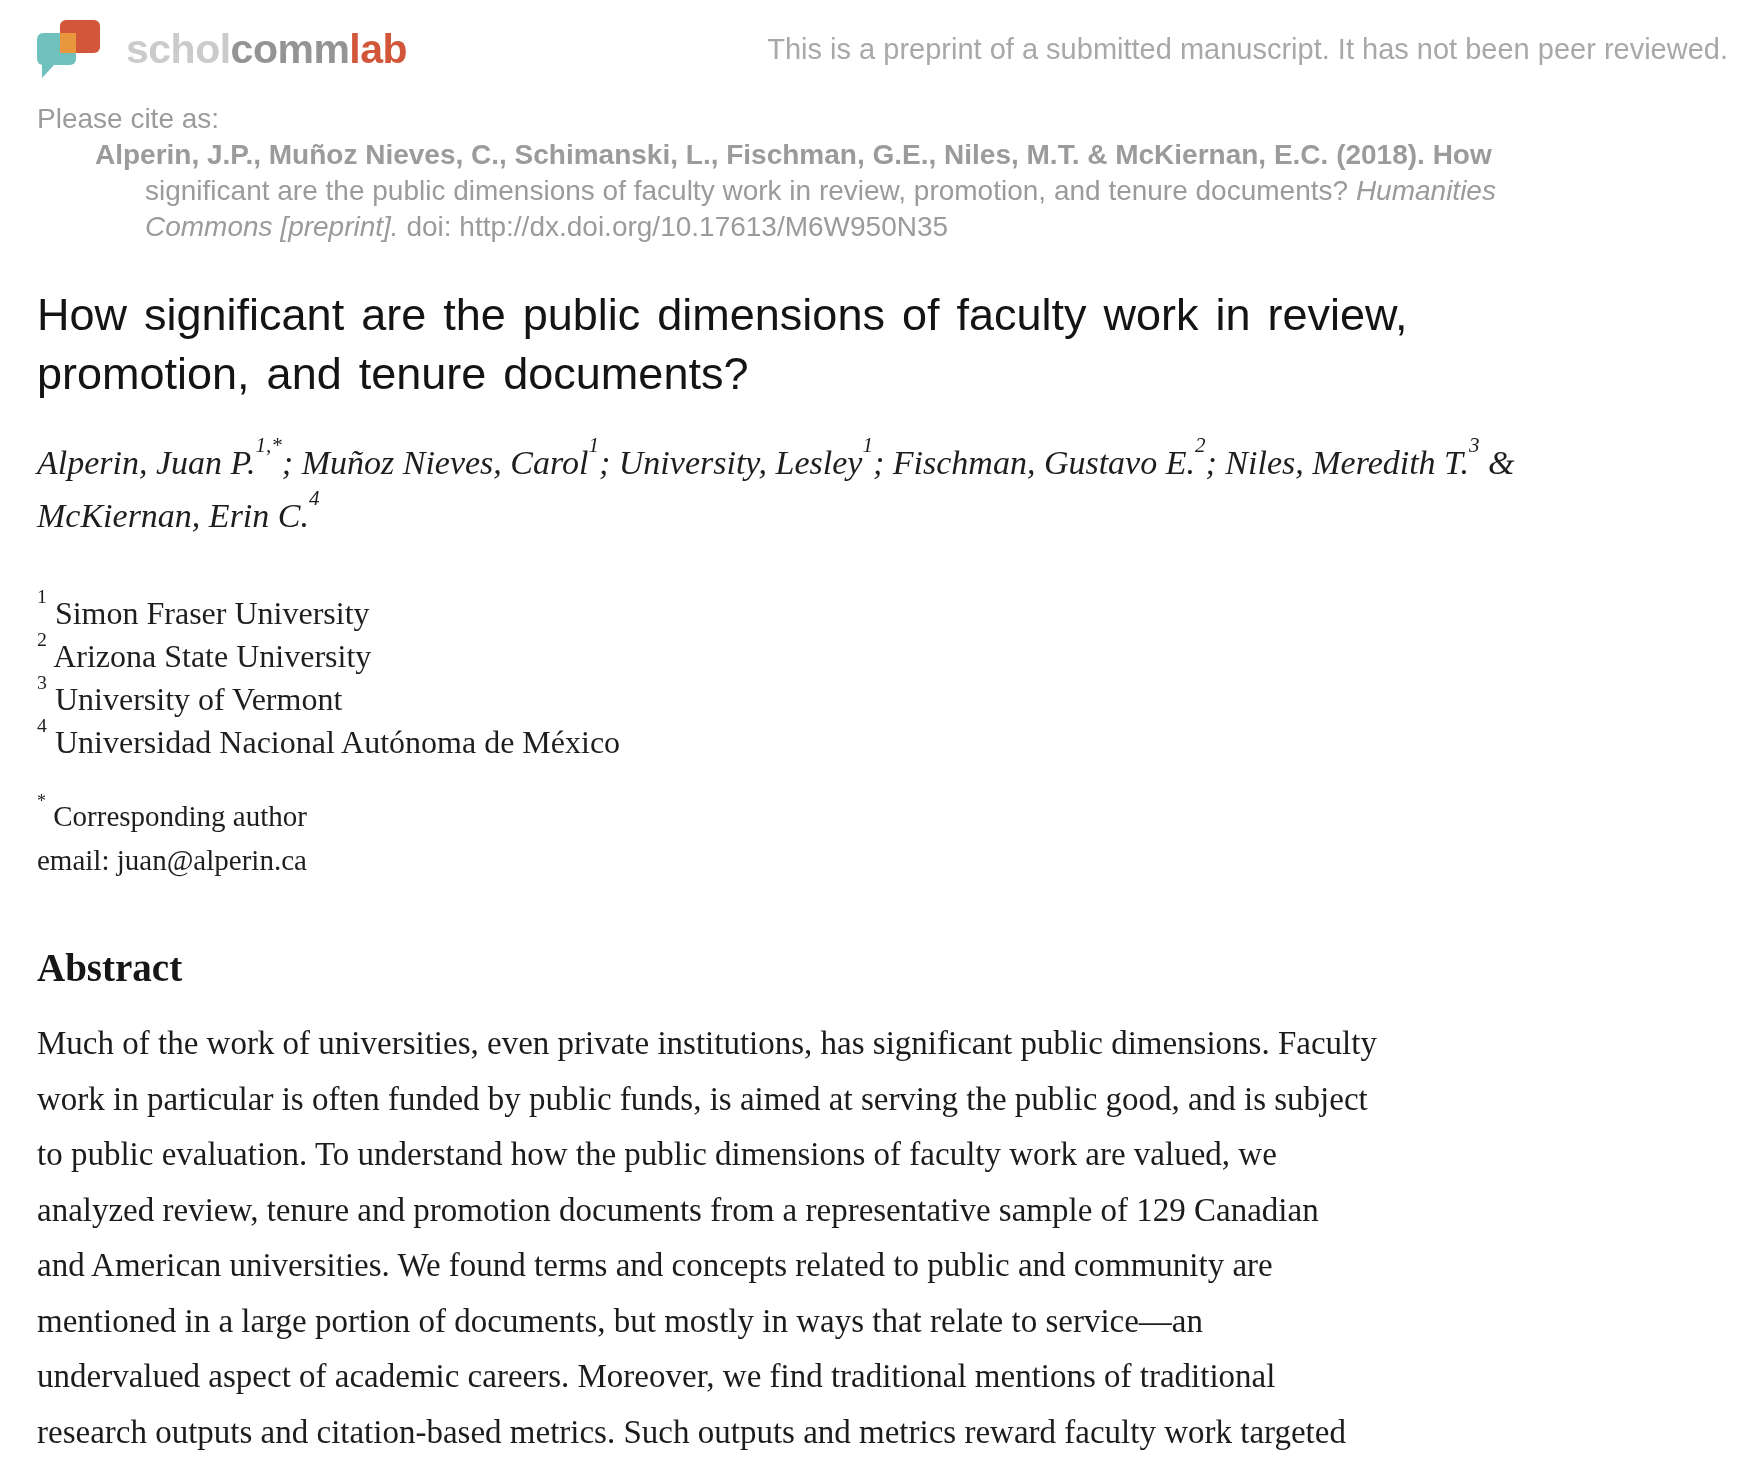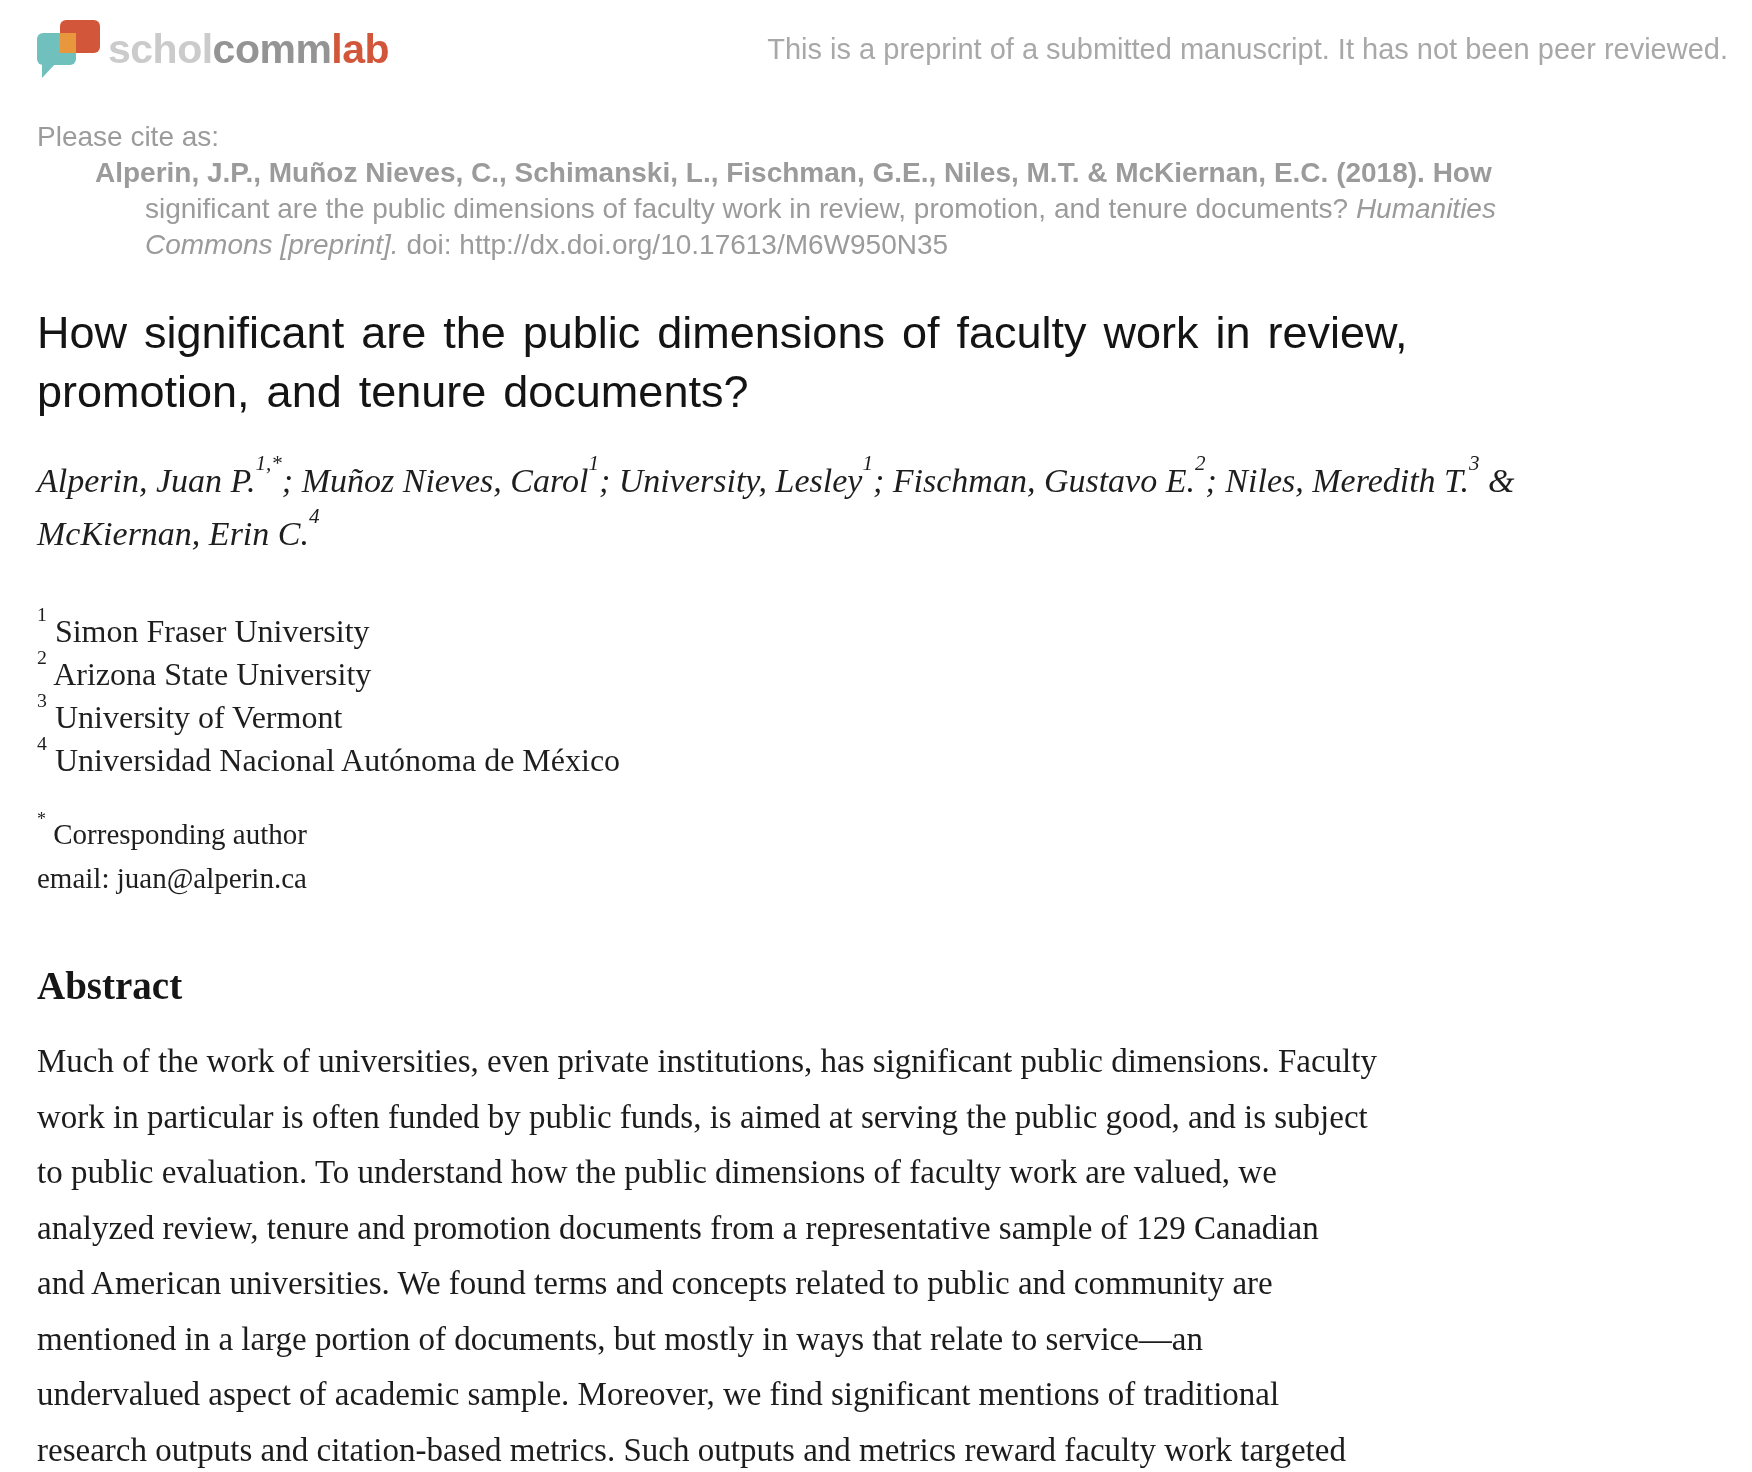--- a/index.html
+++ b/index.html
@@ -6,38 +6,38 @@
   html, body { width: 1752px; height: 1472px; overflow: hidden; background: #ffffff; }
   .page {
     width: 1752px; height: 1472px;
     padding: 20px 24px 0 37px;
     font-family: "Liberation Serif", serif;
     color: #1e1e1e;
   }
 
   
   .header { display: flex; justify-content: space-between; align-items: flex-start; }
-  .logo { display: flex; align-items: center; gap: 8px; }
+  .logo { display: flex; align-items: center; gap: 26px; }
   .logo-icon { width: 63px; height: 59px; flex: 0 0 auto; }
   .logo-word {
     font-family: "Liberation Sans", sans-serif;
     font-weight: 700; font-size: 41px; letter-spacing: -0.5px;
     line-height: 59px; white-space: nowrap;
   }
   .lw-schol { color: #cbcbcb; }
   .lw-comm  { color: #949494; }
   .lw-lab   { color: #d2573a; }
   .notice {
     font-family: "Liberation Sans", sans-serif;
     color: #a8a8a8; font-size: 29px; line-height: 59px; white-space: nowrap; margin-left: 29px;
   }
 
   
   .cite-block {
-    margin-top: 40px;
+    margin-top: 22px;
     font-family: "Liberation Sans", sans-serif;
     color: #9b9b9b; font-size: 28px; line-height: 36px;
   }
   .cite-line1 { padding-left: 58px; font-weight: bold; }
   .cite-line-wrap { padding-left: 108px; }
   .it { font-style: italic; }
 
   
   .title {
     margin-top: 40px;
@@ -118,18 +118,18 @@
   </div>
 
   <div class="abstract-heading">Abstract</div>
   <div class="abstract-body">
     <div class="abs-line">Much of the work of universities, even private institutions, has significant public dimensions. Faculty</div>
     <div class="abs-line">work in particular is often funded by public funds, is aimed at serving the public good, and is subject</div>
     <div class="abs-line">to public evaluation. To understand how the public dimensions of faculty work are valued, we</div>
     <div class="abs-line">analyzed review, tenure and promotion documents from a representative sample of 129 Canadian</div>
     <div class="abs-line">and American universities. We found terms and concepts related to public and community are</div>
     <div class="abs-line">mentioned in a large portion of documents, but mostly in ways that relate to service—an</div>
-    <div class="abs-line">undervalued aspect of academic sample. Moreover, we find significant mentions of traditional</div>
+    <div class="abs-line">undervalued aspect of academic careers. Moreover, we find traditional mentions of traditional</div>
     <div class="abs-line">research outputs and citation-based metrics. Such outputs and metrics reward faculty work targeted</div>
     <div class="abs-line">to academics, and mostly disregard the public dimensions. We conclude that institutions that want to</div>
   </div>
 
 </div>
 
 </body></html>

